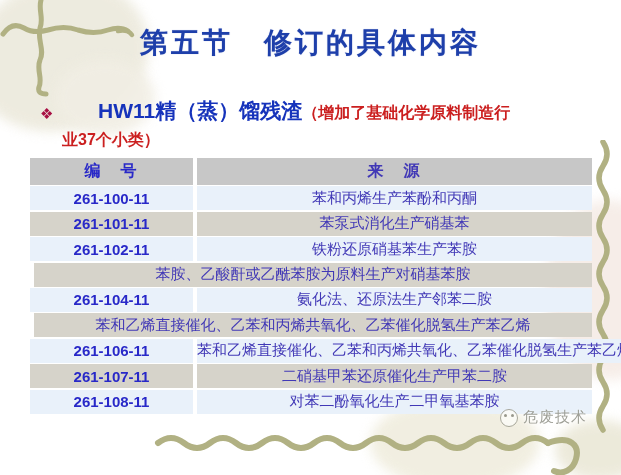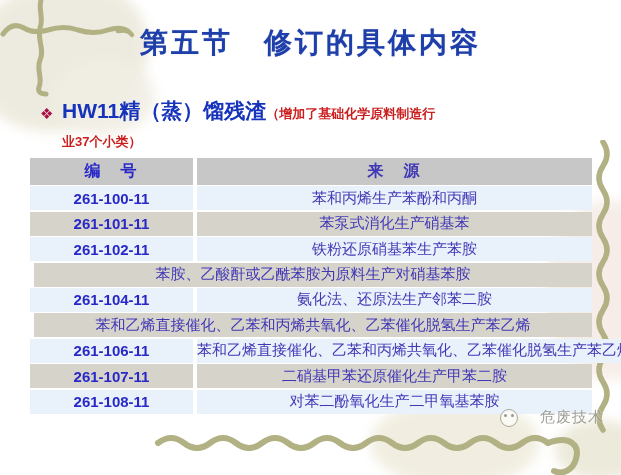--- a/index.html
+++ b/index.html
@@ -28,43 +28,43 @@
     font-weight:bold;font-size:28px;letter-spacing:3px;
     color:var(--title_blue,#1e3faa);
     text-shadow:0 0 1px rgba(30,63,170,.4);
   }
   
   .bullet-block{position:absolute;left:62px;top:97px;width:542px;z-index:2;line-height:27px;}
   .bullet-marker{
     position:absolute;left:-22px;top:3px;font-size:15px;
     color:var(--marker_maroon,#a81044);
   }
-  .bullet-main{font-size:21px;font-weight:bold;color:var(--bullet_blue,#1633bb);}
-  .bullet-note{font-size:13px;font-weight:bold;color:var(--note_red,#cb1f1f);}
+  .bullet-main{font-size:21px;font-weight:bold;color:var(--bullet_blue,#1633bb);margin-left:36px;}
+  .bullet-note{font-size:16px;font-weight:bold;color:var(--note_red,#cb1f1f);}
 
   
   .hw-table{position:absolute;left:30px;top:158px;width:562px;z-index:2;}
   .t-row{display:flex;height:24px;margin-bottom:1.4px;}
   .t-head{height:27px;background:transparent;font-weight:bold;}
   .t-head .c1,.t-head .c2{background:var(--header_gray,#c7c7c7);color:#1a1a1a;
     font-size:16px;letter-spacing:2px;}
   .c1{width:163px;flex:0 0 163px;display:flex;align-items:center;justify-content:center;}
   .colgap{width:4px;flex:0 0 4px;background:#ffffff;}
   .c2{flex:1;display:flex;align-items:center;justify-content:center;
       white-space:nowrap;overflow:visible;}
   .row-blue .c1,.row-blue .c2{background:var(--row_blue,#e9f1fa);}
   .row-gray .c1,.row-gray .c2{background:var(--row_gray,#d6d3ca);}
   .t-row .c1{font-size:15px;font-weight:bold;color:var(--id_blue,#2828c8);}
   .t-row .c2{font-size:15px;color:var(--source_blue,#4138b6);}
   .t-head .c1,.t-head .c2{font-size:16px;}
 
   
   .watermark{
     position:absolute;left:500px;top:408px;z-index:3;display:flex;align-items:center;
-    gap:22px;opacity:.85;
+    gap:5px;opacity:.85;
   }
   .wm-circle{
     width:16px;height:16px;border-radius:50%;background:#fcfcf8;
     border:1.6px solid #9a9a8d;position:relative;
   }
   .wm-circle::before,.wm-circle::after{
     content:"";position:absolute;width:3px;height:3px;border-radius:50%;
     background:#8a8a7e;top:4px;
   }
   .wm-circle::before{left:3px;} .wm-circle::after{right:3px;}

